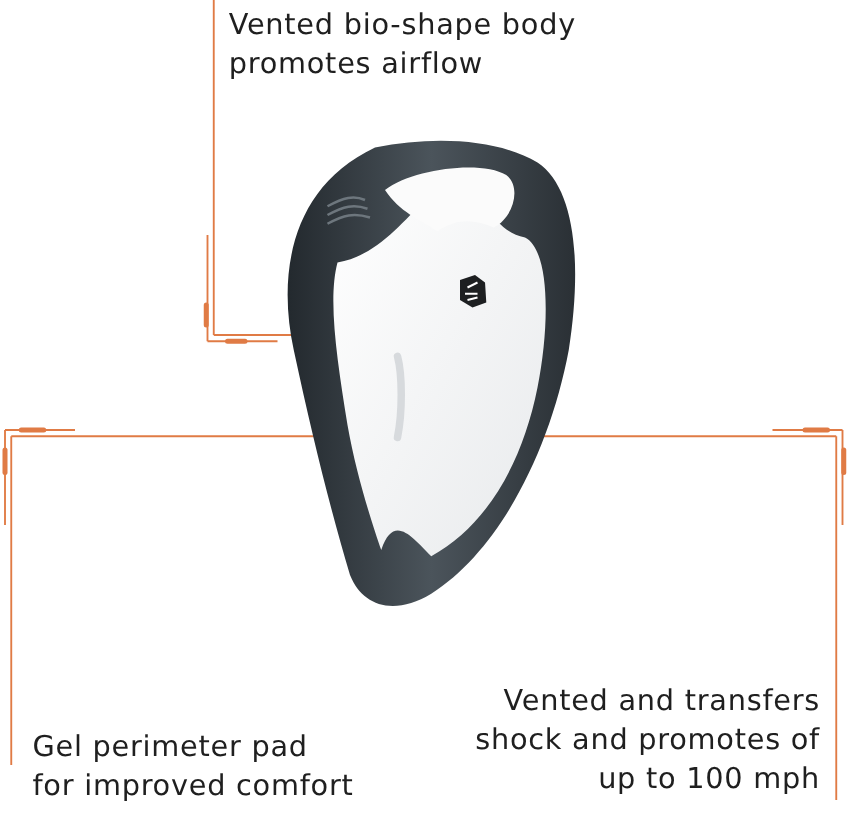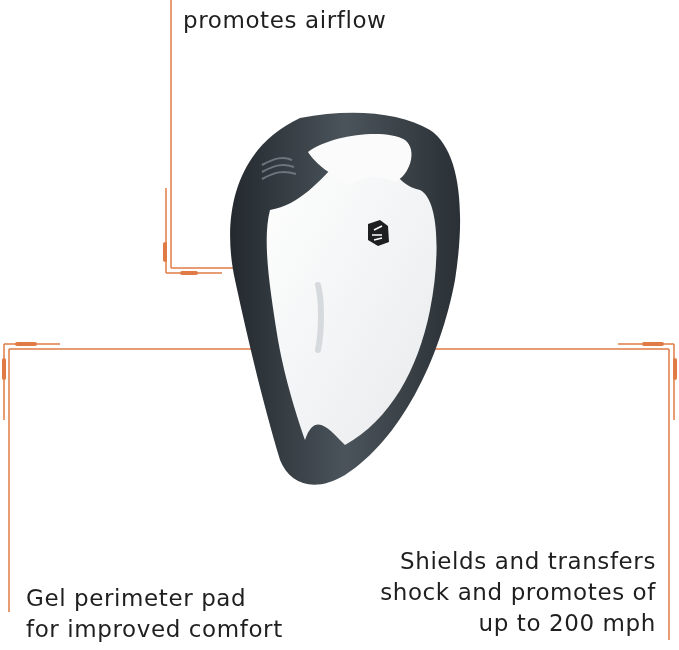--- a/index.html
+++ b/index.html
@@ -69,25 +69,26 @@
 
   <g>
     <polygon points="368,224 380,220 388,226 389,242 378,246 368,240" fill="#1d1f21"></polygon>
     <path d="M374,230 l8,-4 M372,235 l10,0 M374,240 l8,-2" stroke="#ffffff" stroke-width="1.6"></path>
   </g>
 
   <path d="M318,285 C322,300 322,330 318,350" stroke="#d7dadd" stroke-width="6" fill="none" stroke-linecap="round"></path>
 </svg>
 
 <div class="callout" style="left:183px; top:5px;">
+  <span>Vented bio-shape body</span>
   <span>promotes airflow</span>
 </div>
 
 <div class="callout" style="left:26px; top:546px;margin-top:37px;">
   <span>Gel perimeter pad</span>
   <span>for improved comfort</span>
 </div>
 
 <div class="callout right" style="right:23px; top:546px;">
-  <span>Shields and transfers</span>
+  <span>Vented and transfers</span>
   <span>shock and promotes of</span>
-  <span>up to 200 mph</span>
+  <span>up to 100 mph</span>
 </div>
 
 </body></html>

